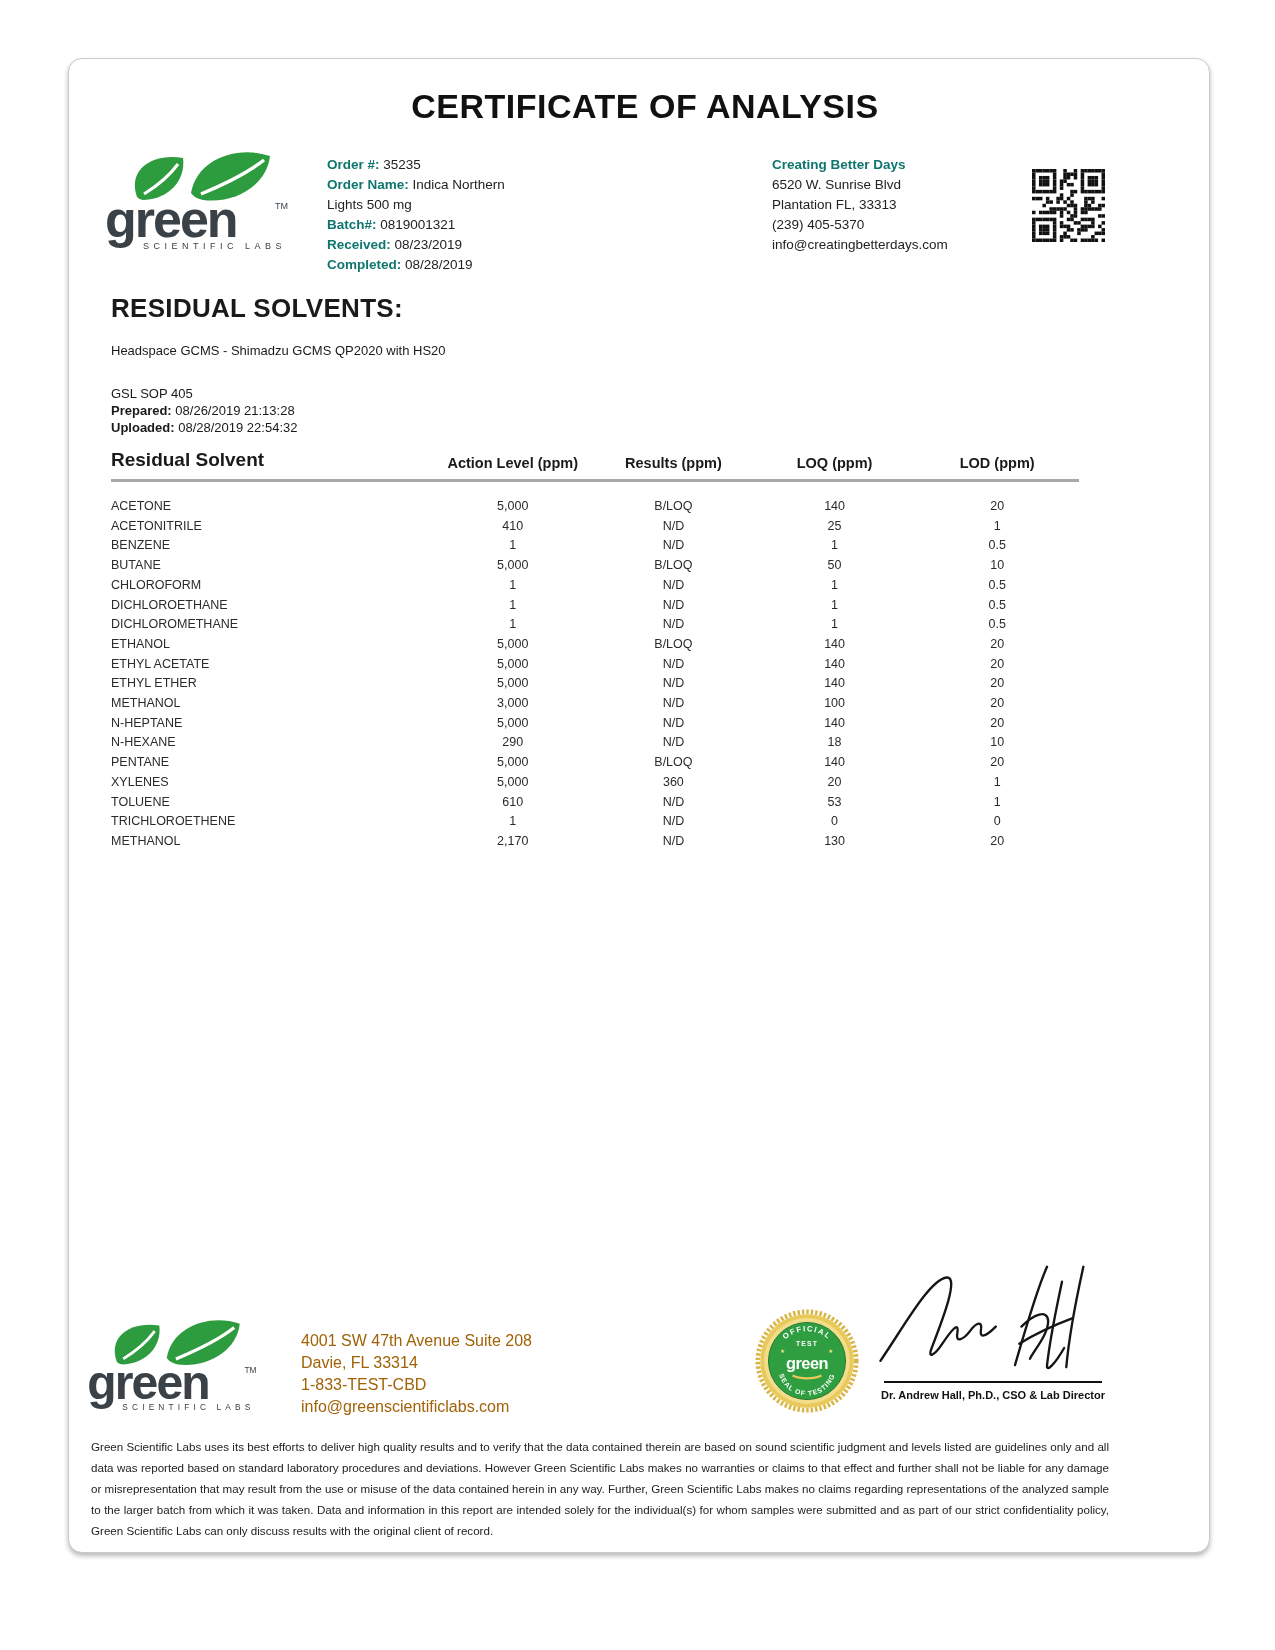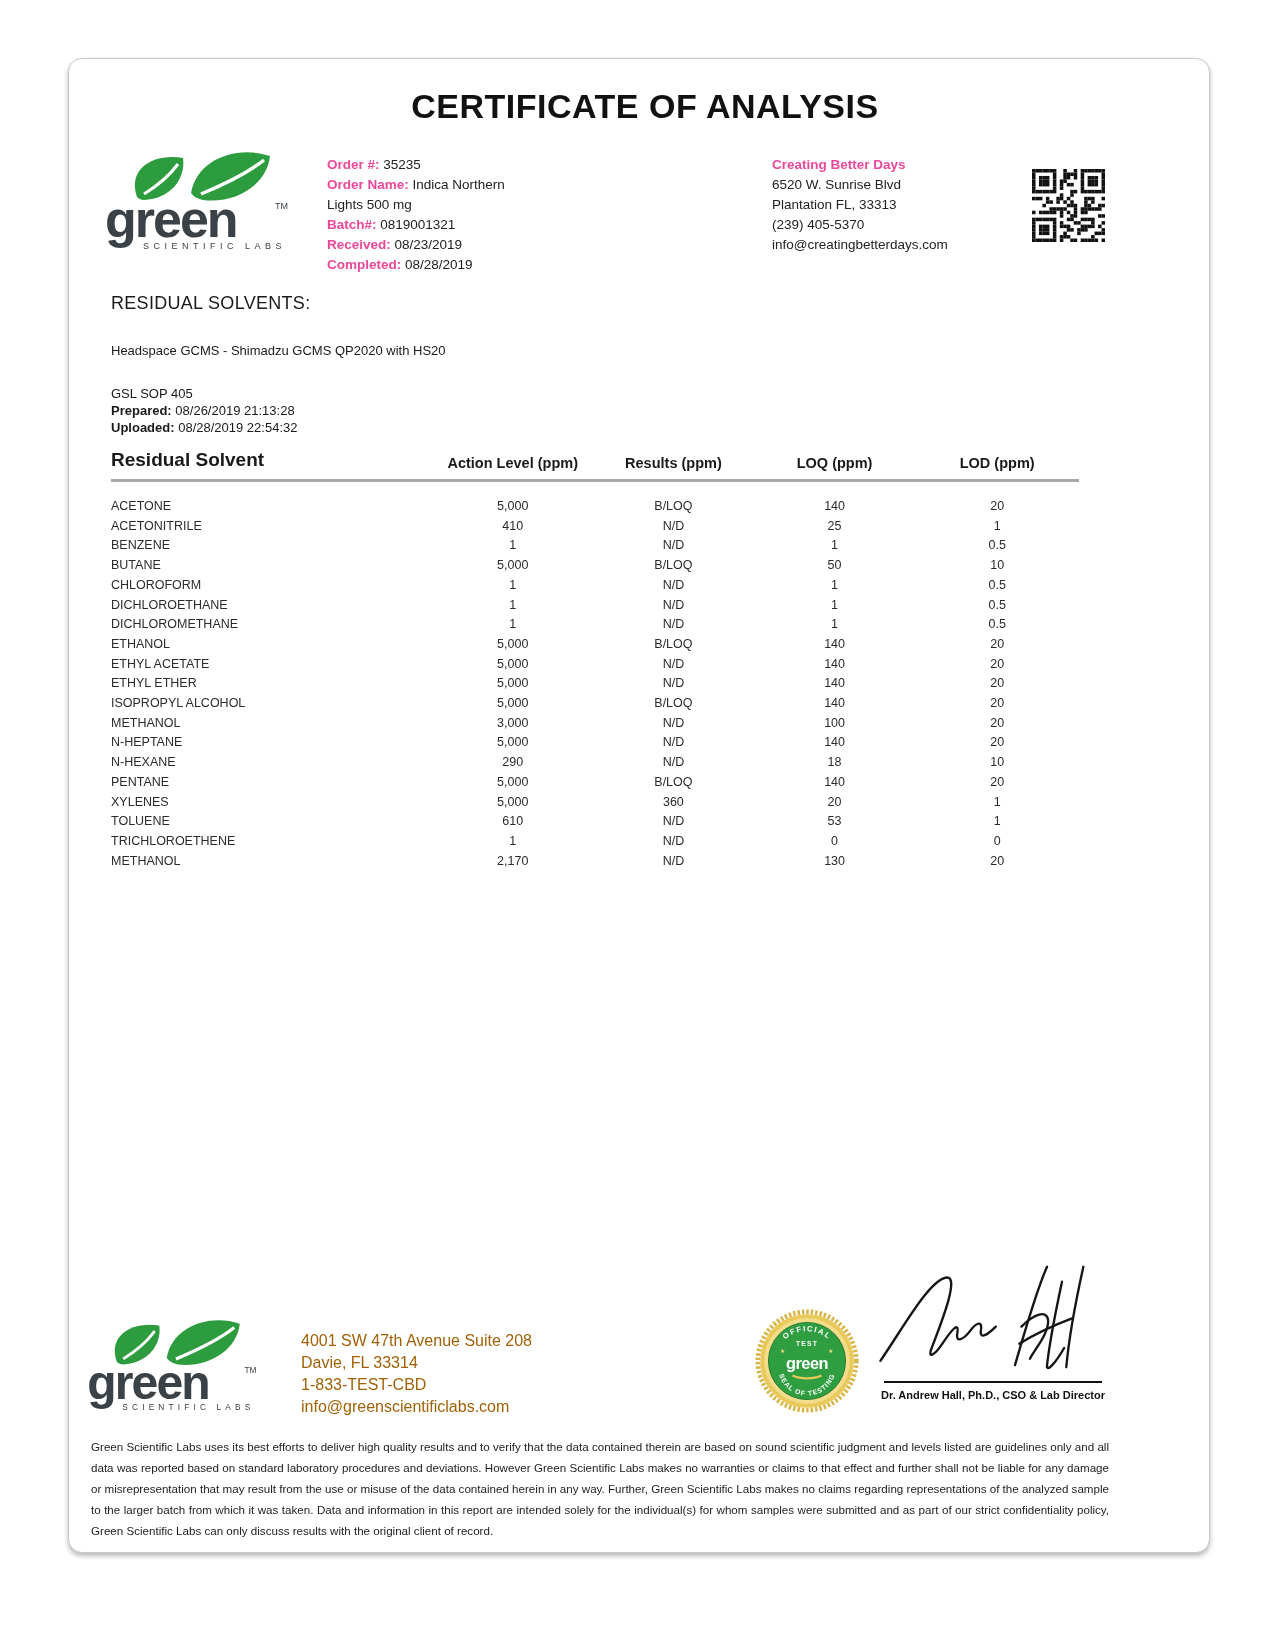--- a/index.html
+++ b/index.html
@@ -14,24 +14,24 @@
   }
   .title {
     position:absolute; top:28px; left:0; right:0; text-align:center;
     font-size:34px; font-weight:bold; letter-spacing:.5px; color:#111;padding-left:12px;
   }
   
   .logo-header { position:absolute; left:38px; top:88px; width:200px; height:105px; }
   .info-block { font-size:13.5px; line-height:20px; color:#222; }
   .order-block { position:absolute; left:258px; top:96px; width:195px; }
   .client-block { position:absolute; left:679px; top:96px; width:260px;margin-left:24px; }
-  .info-block b { color:#ec4899; }
+  .info-block b { color:#0f766e; }
   .qr { position:absolute; left:963px; top:110px; width:73px; height:73px; }
   
-  .section-heading { position:absolute; left:42px; top:234px; font-size:18px; font-weight:normal; letter-spacing:.3px; }
+  .section-heading { position:absolute; left:42px; top:234px; font-size:26px; font-weight:bold; letter-spacing:.3px; }
   .method { position:absolute; left:42px; top:284px; font-size:13px; }
   .sop-block { position:absolute; left:42px; top:326px; font-size:13px; line-height:17px; }
   
   .solvent-table { position:absolute; left:42px; top:390px; width:968px; border-collapse:collapse; table-layout:fixed; }
   .solvent-table thead th { border-bottom:3px solid #a9a9a9; padding:0 0 8px 0; vertical-align:bottom; }
   .solvent-table th.col-name { text-align:left; font-size:19px; }
   .solvent-table th.col-num { text-align:center; font-size:14.5px; }
   .solvent-table tbody td { font-size:12.5px; height:19.7px; padding:0; line-height:19.7px; color:#2b2b2b; }
   .solvent-table td.cell-name { text-align:left; }
   .solvent-table td.cell-num { text-align:center; }
@@ -393,27 +393,20 @@
           <td class="cell-num">20</td>
         </tr>
         <tr>
           <td class="cell-name">ETHYL ETHER</td>
           <td class="cell-num">5,000</td>
           <td class="cell-num">N/D</td>
           <td class="cell-num">140</td>
           <td class="cell-num">20</td>
         </tr>
         <tr>
-          <td class="cell-name">ISOPROPYL ALCOHOL</td>
-          <td class="cell-num">5,000</td>
-          <td class="cell-num">B/LOQ</td>
-          <td class="cell-num">140</td>
-          <td class="cell-num">20</td>
-        </tr>
-        <tr>
           <td class="cell-name">METHANOL</td>
           <td class="cell-num">3,000</td>
           <td class="cell-num">N/D</td>
           <td class="cell-num">100</td>
           <td class="cell-num">20</td>
         </tr>
         <tr>
           <td class="cell-name">N-HEPTANE</td>
           <td class="cell-num">5,000</td>
           <td class="cell-num">N/D</td>

